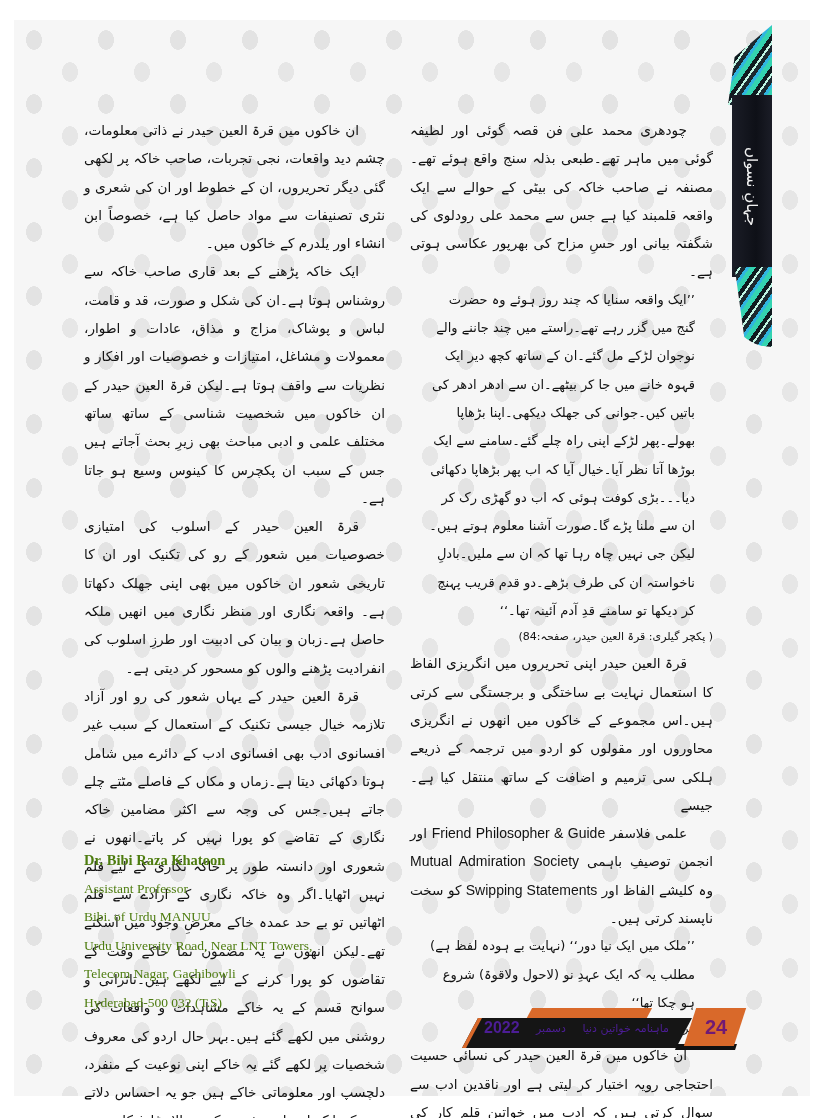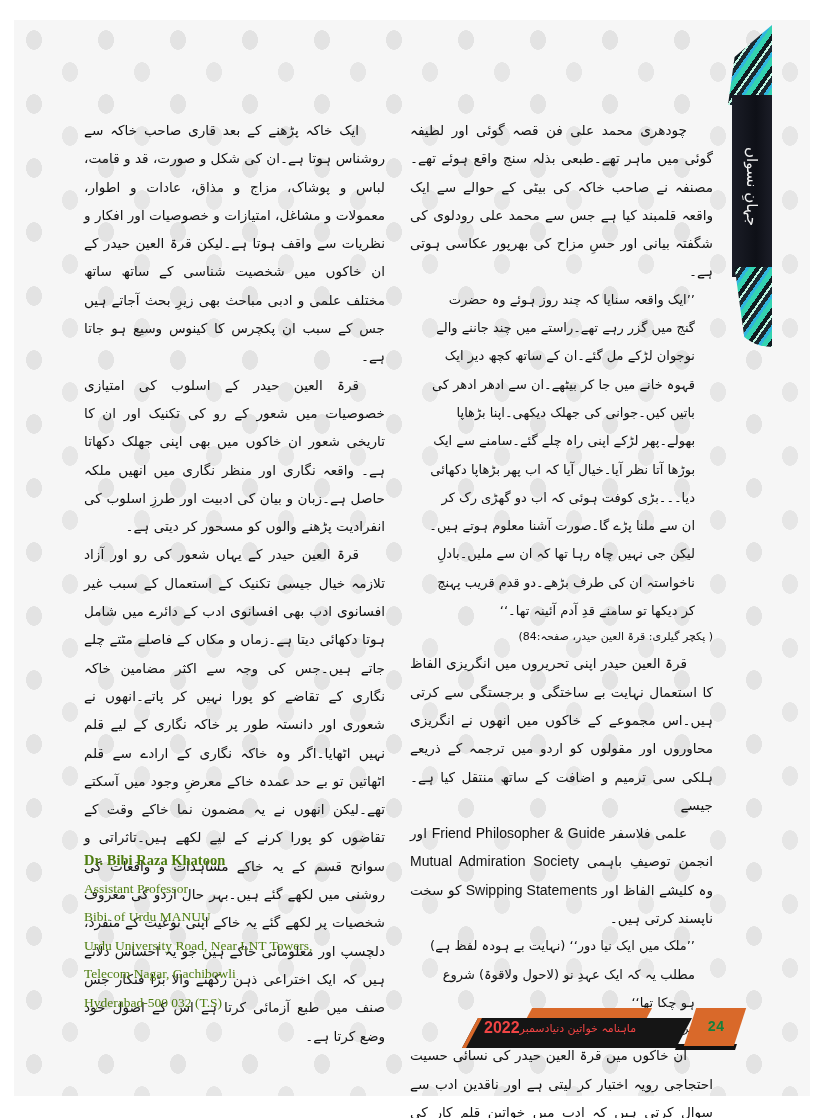--- a/index.html
+++ b/index.html
@@ -55,33 +55,33 @@
   .footer .orange-back {
     position: absolute; left: 52px; top: 4px; width: 120px; height: 38px;
     background: #d9692a; transform: skewX(-28deg);
   }
   .footer .black-bar {
     position: absolute; left: 0; top: 14px; width: 210px; height: 30px;
     background: #151515; transform: skewX(-28deg); border-left: 4px solid #d9692a;
   }
   .footer .bar-content {
     position: absolute; left: 14px; top: 14px; width: 185px; height: 20px;
-    display: flex; align-items: center; justify-content: flex-start; color: #ef4444;
+    display: flex; align-items: center; justify-content: space-between; color: #4c1d95;
   }
   .footer .year { font-family: "Liberation Sans", sans-serif; font-weight: bold; font-size: 16px; }
   .footer .month { font-size: 11px; direction: rtl; }
   .footer .mag { font-size: 11px; direction: rtl; }
   .footer .page-box {
     position: absolute; left: 220px; top: 4px; width: 50px; height: 38px;
     background: #d9692a; transform: skewX(-18deg);
   }
   .footer .page-num {
     position: absolute; left: 224px; top: 4px; width: 44px; height: 38px;
     display: flex; align-items: center; justify-content: center;
-    font-family: Liberation Mono, monospace; font-weight: bold; font-size: 14px; color: #15803d;
+    font-family: Liberation Sans, sans-serif; font-weight: bold; font-size: 20px; color: #701a75;
   }
   .footer .shadow {
     position: absolute; left: 206px; top: 40px; width: 60px; height: 6px; background: #111; transform: skewX(-18deg);
   }
 </style>
 </head>
 <body>
 
 <div class="page-bg"></div>
 
@@ -107,20 +107,21 @@
     <span class="mixed-en">Swipping Statements</span>
     <span>کو سخت ناپسند کرتی ہیں۔</span>
   </p>
   <p class="quote">’’ملک میں ایک نیا دور‘‘ (نہایت بے ہودہ لفظ ہے) مطلب یہ کہ ایک عہدِ نو (لاحول ولاقوۃ) شروع ہو چکا تھا‘‘</p>
   <p class="cite">( پکچر گیلری: قرۃ العین حیدر، صفحہ:57)</p>
   <p>ان خاکوں میں قرۃ العین حیدر کی نسائی حسیت احتجاجی رویہ اختیار کر لیتی ہے اور ناقدین ادب سے سوال کرتی ہیں کہ ادب میں خواتین قلم کار کی کاوشوں کو کیوں سرے سے نظر انداز کر دیا گیا۔</p>
 
 </div>
 
 <div class="col col-left">
+  <p>ان خاکوں میں قرۃ العین حیدر نے ذاتی معلومات، چشم دید واقعات، نجی تجربات، صاحب خاکہ پر لکھی گئی دیگر تحریروں، ان کے خطوط اور ان کی شعری و نثری تصنیفات سے مواد حاصل کیا ہے، خصوصاً ابن انشاء اور یلدرم کے خاکوں میں۔</p>
   <p>ایک خاکہ پڑھنے کے بعد قاری صاحب خاکہ سے روشناس ہوتا ہے۔ان کی شکل و صورت، قد و قامت، لباس و پوشاک، مزاج و مذاق، عادات و اطوار، معمولات و مشاغل، امتیازات و خصوصیات اور افکار و نظریات سے واقف ہوتا ہے۔لیکن قرۃ العین حیدر کے ان خاکوں میں شخصیت شناسی کے ساتھ ساتھ مختلف علمی و ادبی مباحث بھی زیرِ بحث آجاتے ہیں جس کے سبب ان پکچرس کا کینوس وسیع ہو جاتا ہے۔</p>
   <p>قرۃ العین حیدر کے اسلوب کی امتیازی خصوصیات میں شعور کے رو کی تکنیک اور ان کا تاریخی شعور ان خاکوں میں بھی اپنی جھلک دکھاتا ہے۔ واقعہ نگاری اور منظر نگاری میں انھیں ملکہ حاصل ہے۔زبان و بیان کی ادبیت اور طرزِ اسلوب کی انفرادیت پڑھنے والوں کو مسحور کر دیتی ہے۔</p>
   <p>قرۃ العین حیدر کے یہاں شعور کی رو اور آزاد تلازمہ خیال جیسی تکنیک کے استعمال کے سبب غیر افسانوی ادب بھی افسانوی ادب کے دائرے میں شامل ہوتا دکھائی دیتا ہے۔زماں و مکاں کے فاصلے مٹتے چلے جاتے ہیں۔جس کی وجہ سے اکثر مضامین خاکہ نگاری کے تقاضے کو پورا نہیں کر پاتے۔انھوں نے شعوری اور دانستہ طور پر خاکہ نگاری کے لیے قلم نہیں اٹھایا۔اگر وہ خاکہ نگاری کے ارادے سے قلم اٹھاتیں تو بے حد عمدہ خاکے معرضِ وجود میں آسکتے تھے۔لیکن انھوں نے یہ مضمون نما خاکے وقت کے تقاضوں کو پورا کرنے کے لیے لکھے ہیں۔تاثراتی و سوانح قسم کے یہ خاکے مشاہدات و واقعات کی روشنی میں لکھے گئے ہیں۔بہر حال اردو کی معروف شخصیات پر لکھے گئے یہ خاکے اپنی نوعیت کے منفرد، دلچسپ اور معلوماتی خاکے ہیں جو یہ احساس دلاتے ہیں کہ ایک اختراعی ذہن رکھنے والا بڑا فنکار جس صنف میں طبع آزمائی کرتا ہے اس کے اصول خود وضع کرتا ہے۔</p>
 
 </div>
 
 <div class="author-block">
   <div class="name">Dr. Bibi Raza Khatoon</div>
   <div>Assistant Professor</div>
   <div>Bibi. of Urdu MANUU</div>

